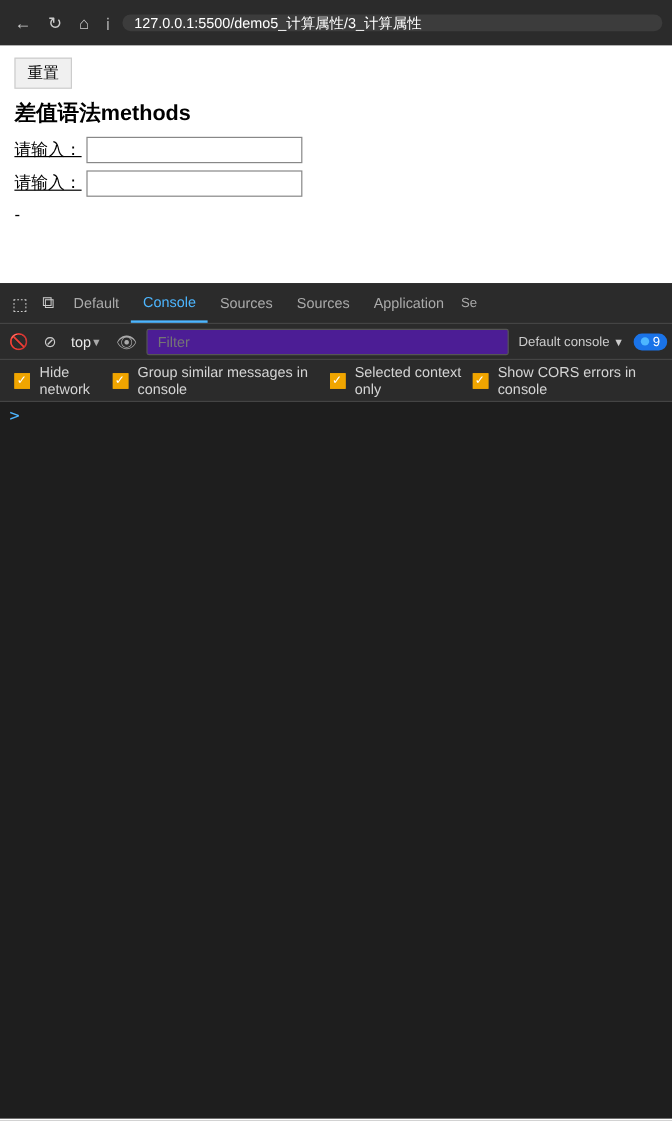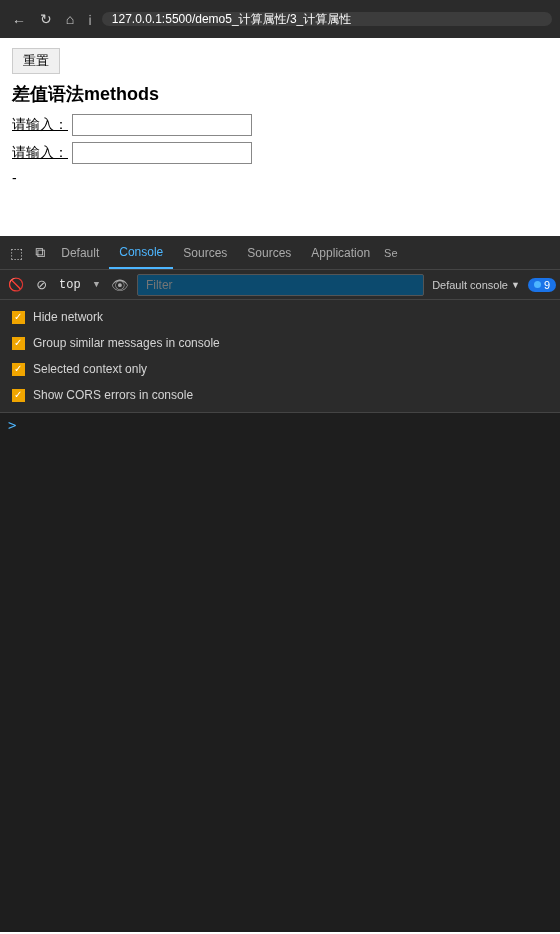--- a/index.html
+++ b/index.html
@@ -142,41 +142,40 @@
       color: #ccc;
       background: none;
       border: none;
       cursor: pointer;
       font-size: 13px;
       padding: 2px 4px;
     }
     .top-selector {
       display: flex;
       align-items: center;
-      gap: 13px;
+      gap: 0;
       color: #e8e8e8;
       font-size: 12px;
       cursor: pointer;
       padding: 2px 4px;
-      font-family: Liberation Mono, monospace;
     }
     .top-selector .arrow {
       font-size: 9px;
       color: #aaa;
     }
     .eye-btn {
       background: none;
       border: none;
       color: #aaa;
       font-size: 14px;
       cursor: pointer;
       padding: 2px 4px;
     }
     .filter-input {
-      background: #0c4a6e;
+      background: #4c1d95;
       border: 1px solid #555;
       color: #ccc;
       font-size: 12px;
       height: 22px;
       padding: 2px 8px;
       flex: 1;
       border-radius: 2px;
     }
     .default-levels {
       display: flex;
@@ -208,21 +207,21 @@
       border-radius: 50%;
       display: inline-block;
     }
 
     
     .console-options {
       background: #2b2b2b;
       padding: 6px 12px;
       border-bottom: 1px solid #444;
       display: flex;
-      flex-direction: column;
+      flex-direction: row;
       gap: 4px;
     }
     .option-row {
       display: flex;
       align-items: center;
       gap: 8px;
       height: 22px;
     }
     .option-checkbox {
       width: 13px;

